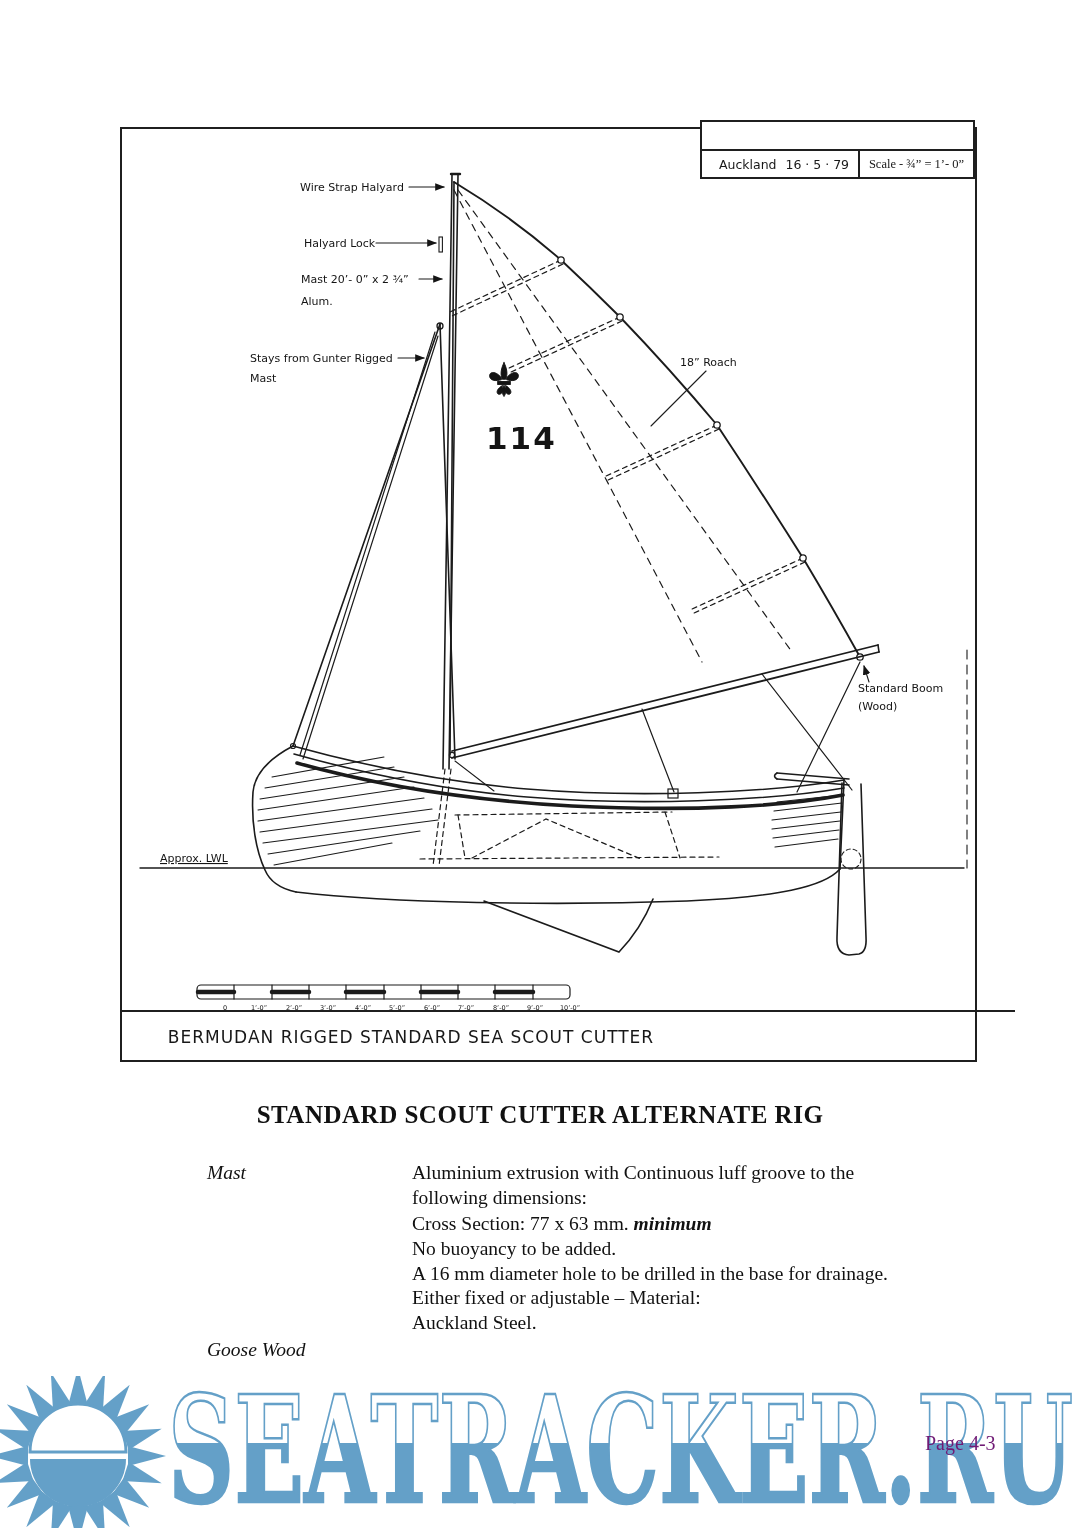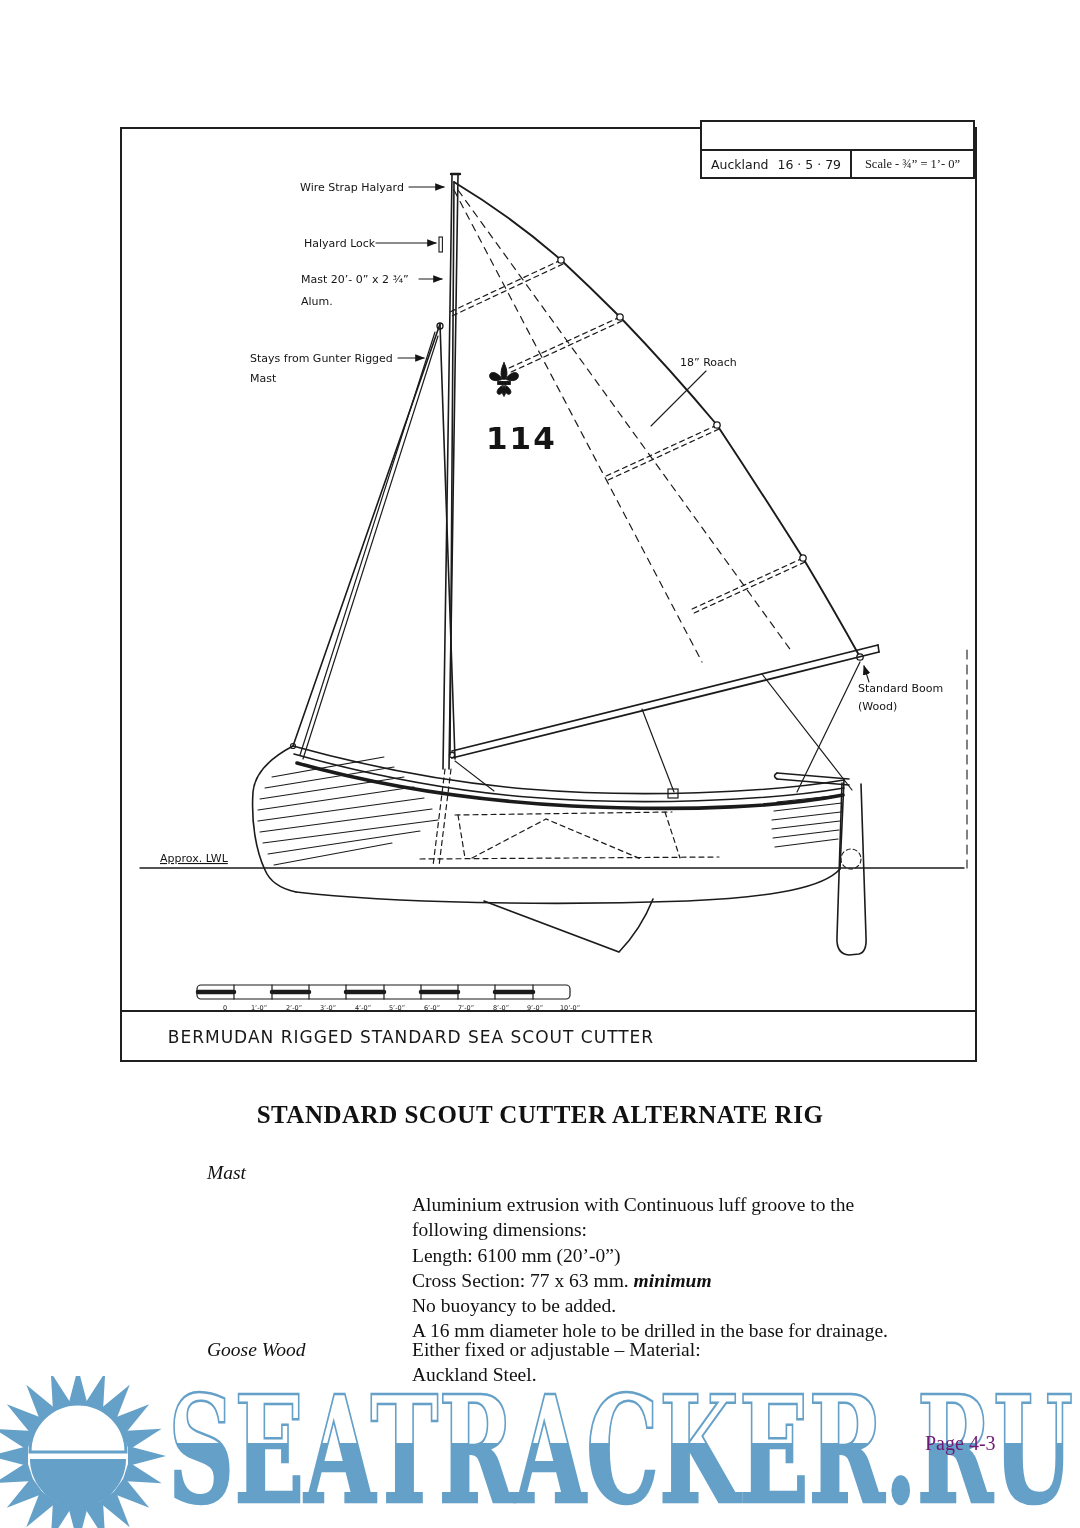--- a/index.html
+++ b/index.html
@@ -5,30 +5,30 @@
   html,body{margin:0;padding:0;background:#ffffff;}
   body{width:1080px;height:1528px;position:relative;overflow:hidden;
        font-family:"Liberation Serif",serif;color:#111;}
 
   
   .frame{position:absolute;left:120px;top:127px;width:853px;height:931px;
          border:2px solid #1f1f1f;background:#fff;}
   .frame svg text{font-family:"DejaVu Sans",sans-serif;fill:#141414;}
 
   .titlestrip{position:absolute;left:0;top:881px;width:853px;height:50px;
-              border-top:2px solid #1f1f1f;}
+              border-top:2px solid #1f1f1f;padding-left:40px;}
   .strip-title{position:absolute;left:0;top:0;width:578px;height:50px;
                display:flex;align-items:center;justify-content:center;
                font-family:"DejaVu Sans",sans-serif;font-size:17px;
                letter-spacing:1px;color:#181818;white-space:nowrap;}
   .tb-box{position:absolute;left:578px;top:-9px;width:275px;height:59px;
           box-sizing:border-box;border:2px solid #1f1f1f;background:#fff;
           display:flex;flex-direction:column;justify-content:flex-end;}
   .tb-row{display:flex;height:26px;border-top:2px solid #1f1f1f;
-          font-family:"DejaVu Sans",sans-serif;font-size:12.5px;color:#181818;}
+          font-family:"DejaVu Sans",sans-serif;font-size:12.5px;color:#181818;padding-left:8px;}
   .tb-cell1{width:150px;box-sizing:border-box;border-right:2px solid #1f1f1f;
             display:flex;align-items:center;justify-content:space-evenly;}
   .tb-cell2{flex:1;display:flex;align-items:center;justify-content:center;white-space:nowrap;font-family:Liberation Serif, serif;}
 
   
   .heading{position:absolute;left:0;top:1101px;width:1080px;text-align:center;
            font-weight:bold;font-size:25px;letter-spacing:.5px;}
   .spec-term{position:absolute;left:207px;font-style:italic;font-size:19.5px;}
   .spec-lines{position:absolute;left:412px;width:565px;font-size:19.5px;line-height:25.3px;}
   .spec-lines i{font-style:italic;font-weight:bold;}
@@ -235,34 +235,33 @@
         <span>16 · 5 · 79</span>
       </div>
       <div class="tb-cell2">Scale - ¾” = 1’- 0”</div>
     </div>
   </div>
 </div>
 
 <div class="heading">STANDARD SCOUT CUTTER ALTERNATE RIG</div>
 
 <div class="spec-term" style="top:1162px;">Mast</div>
-<div class="spec-lines" style="top:1192px;">
+<div class="spec-lines" style="top:1160px;">
   <div>Aluminium extrusion with Continuous luff groove to the</div>
   <div>following dimensions:</div>
-  <div>Length: 6100 mm (20’-0”)</div>
   <div>
     <span>Cross Section: 77 x 63 mm.</span>
     <i>minimum</i>
   </div>
   <div>No buoyancy to be added.</div>
   <div>A 16 mm diameter hole to be drilled in the base for drainage.</div>
 </div>
 
 <div class="spec-term" style="top:1339px;">Goose Wood</div>
-<div class="spec-lines" style="top:1337px;">
+<div class="spec-lines" style="top:1285px;">
   <div>Either fixed or adjustable – Material:</div>
   <div>Auckland Steel.</div>
 </div>
 
 <div class="pagenum">Page 4-3</div>
 
 <svg class="wm" viewBox="0 0 1080 152">
   <defs>
     <linearGradient id="wmfill" x1="0" y1="0" x2="0" y2="1">
       <stop offset="0" stop-color="#ffffff"></stop>

